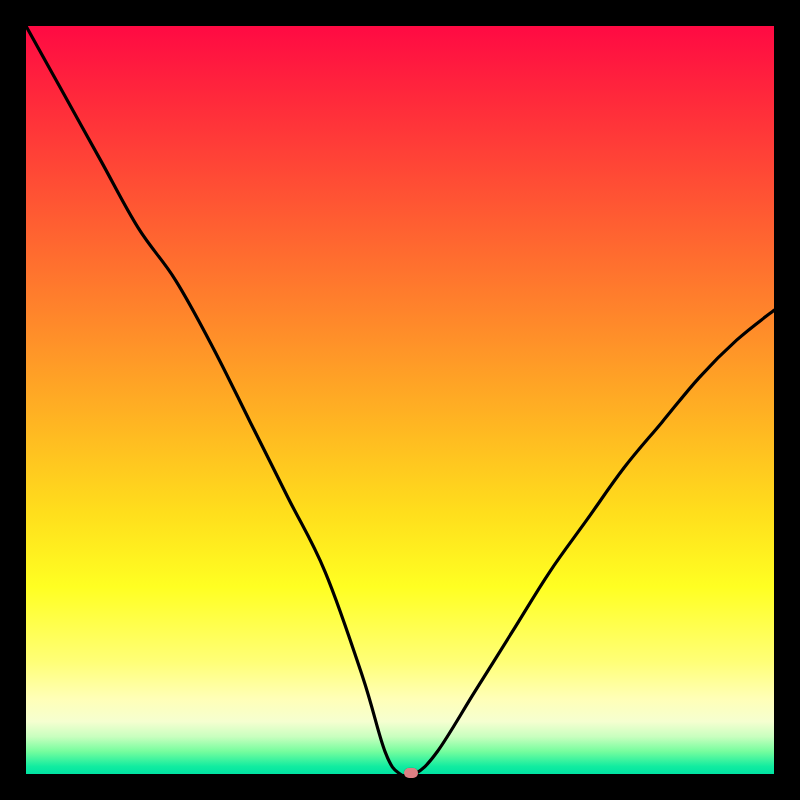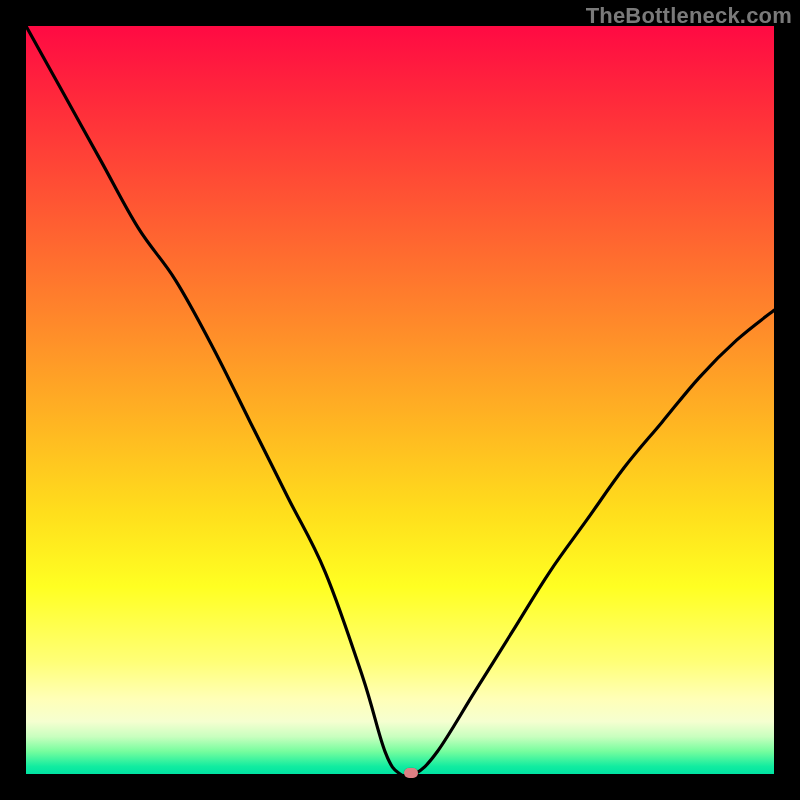--- a/index.html
+++ b/index.html
@@ -86,14 +86,13 @@
   <div class="plot-area">
     <div class="gradient-fill"></div>
 
     <svg class="curve" viewBox="0 0 748 748" preserveAspectRatio="none">
       <path id="curve-path" d="M 0.00 0.00 C 6.73 12.12, 23.94 43.08, 37.40 67.32 C 50.86 91.56, 61.34 110.40, 74.80 134.64 C 88.26 158.88, 98.74 180.42, 112.20 201.96 C 125.66 223.50, 136.14 232.78, 149.60 254.32 C 163.06 275.86, 173.54 296.06, 187.00 321.64 C 200.46 347.22, 210.94 369.51, 224.40 396.44 C 237.86 423.37, 248.34 444.31, 261.80 471.24 C 275.26 498.17, 285.74 513.73, 299.20 546.04 C 312.66 578.35, 325.83 618.45, 336.60 650.76 C 347.37 683.07, 352.31 708.06, 359.04 725.56 C 365.77 743.06, 368.61 743.96, 374.00 748.00 C 379.39 752.04, 382.23 752.04, 388.96 748.00 C 395.69 743.96, 400.63 740.37, 411.40 725.56 C 422.17 710.75, 435.34 687.26, 448.80 665.72 C 462.26 644.18, 472.74 627.42, 486.20 605.88 C 499.66 584.34, 510.14 566.24, 523.60 546.04 C 537.06 525.84, 547.54 512.53, 561.00 493.68 C 574.46 474.83, 584.94 458.82, 598.40 441.32 C 611.86 423.82, 622.34 412.60, 635.80 396.44 C 649.26 380.28, 659.74 366.37, 673.20 351.56 C 686.66 336.75, 697.14 326.28, 710.60 314.16 C 724.06 302.04, 741.27 289.63, 748.00 284.24" fill="none" stroke="#000000" stroke-width="3.2" stroke-linecap="round" stroke-linejoin="round"></path>
     </svg>
 
     <div class="marker" id="marker" style="left: 378.22px; top: 742px; background: rgb(221, 127, 132);"></div>
   </div>
 
-  <div class="watermark">TheBottleneck.com</div>
 </div>
 
 </body></html>

